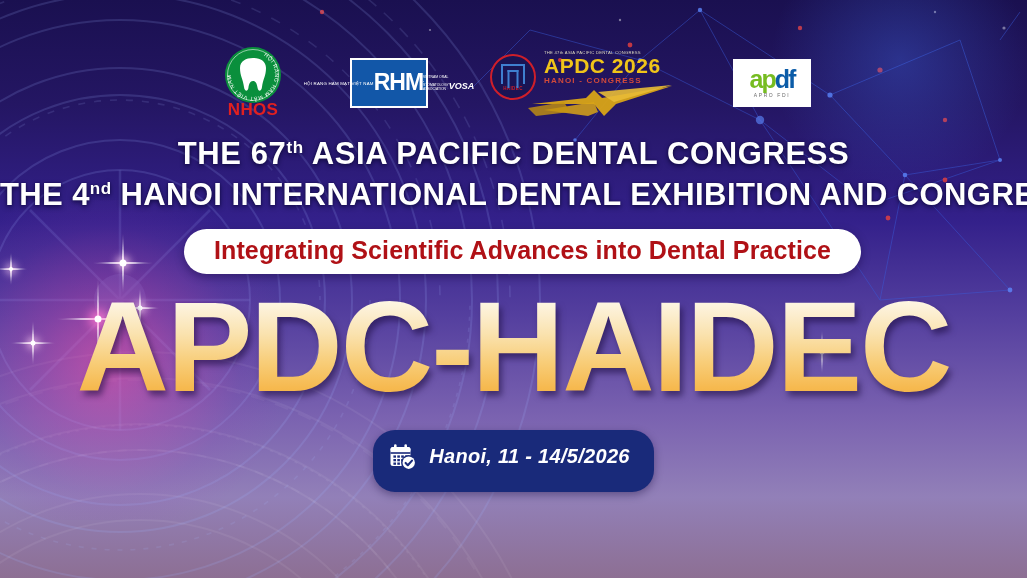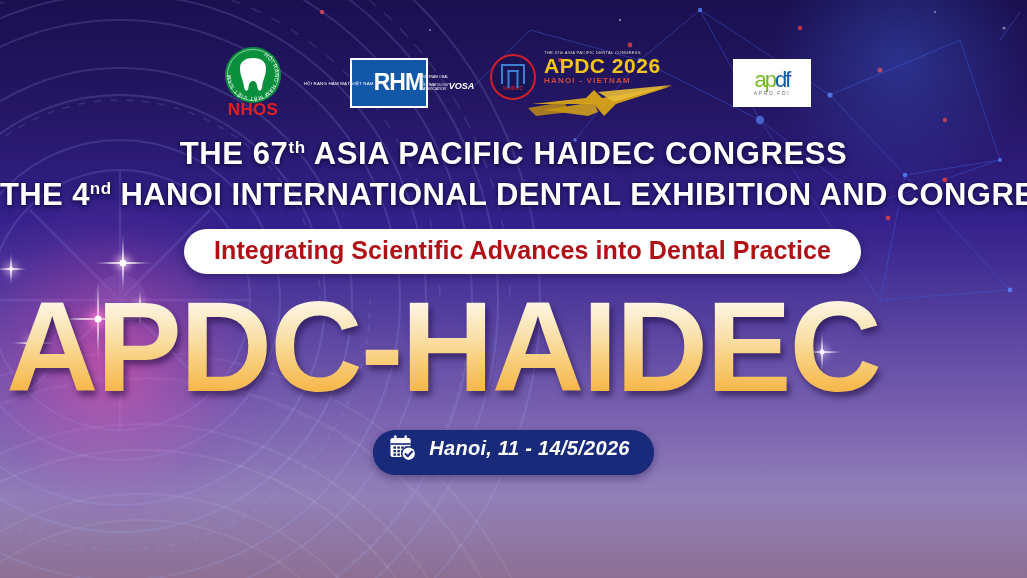--- a/index.html
+++ b/index.html
@@ -130,21 +130,21 @@
   .apdc-main{font-size:21px;font-weight:bold;color:#f0c419;line-height:1.02;letter-spacing:.5px;}
   .apdc-sub{font-size:8px;font-weight:bold;color:#d24a3a;letter-spacing:1.2px;}
   .apdc-star{
     position:absolute;left:36px;top:34px;width:150px;height:36px;
   }
 
   .logo-apdf{
     width:78px;height:48px;background:#fff;
     flex-direction:column;justify-content:center;
   }
-  .apdf-word{font-size:22px;font-weight:normal;line-height:.9;letter-spacing:-2px;}
+  .apdf-word{font-size:25px;font-weight:bold;line-height:.9;letter-spacing:-2px;}
   .apdf-word .g{color:#76bc21;}
   .apdf-word .b{color:#0b5ca8;}
   .apdf-sub{font-size:5px;color:#6b6b6b;letter-spacing:1.6px;margin-top:1px;}
 
   
   .head{
     position:absolute;left:0;right:0;text-align:center;z-index:6;
     color:#fff;font-weight:bold;
     text-shadow:0 2px 5px rgba(10,5,50,.75), 0 0 2px rgba(10,5,50,.6);
     white-space:nowrap;
@@ -158,37 +158,37 @@
   .tagline{
     background:#fff;border-radius:26px;
     padding:7px 30px 9px;
     color:#b01116;
     font-size:25px;font-weight:bold;
     letter-spacing:.1px;white-space:nowrap;
     box-shadow:0 3px 10px rgba(20,5,60,.45);
   }
 
   
-  .wordmark-wrap{position:absolute;left:0;right:0;top:283px;display:flex;justify-content:flex-start;z-index:6;}
+  .wordmark-wrap{position:absolute;left:0;right:0;top:283px;display:flex;justify-content:center;z-index:6;}
   .wordmark{
     font-size:128px;font-weight:bold;letter-spacing:-2px;
     line-height:1;white-space:nowrap;
     background:linear-gradient(to bottom,
       #ffffff 0%, #fdf3dd 18%, #fae2ae 40%, #f8cd78 62%, #f6b94f 82%, #f0a93c 100%);
     -webkit-background-clip:text;background-clip:text;
     color:transparent;-webkit-text-fill-color:transparent;
     filter:drop-shadow(3px 5px 3px rgba(25,10,60,.55));
     padding:0 6px;
   }
 
   
   .date-wrap{position:absolute;left:0;right:0;top:430px;display:flex;justify-content:center;z-index:6;}
   .date-badge{
     background:#192a7a;border-radius:22px;
-    height:45px;padding:0 24px 9px 16px;
+    height:62px;padding:0 24px 9px 16px;
     display:flex;align-items:center;gap:12px;
     box-shadow:0 3px 9px rgba(20,10,60,.40);
   }
   .cal-icon{width:28px;height:28px;position:relative;flex:none;}
   .date-txt{
     color:#fff;font-size:20px;font-style:italic;font-weight:bold;
     letter-spacing:.3px;white-space:nowrap;
   }
 </style>
 </head>
@@ -361,33 +361,33 @@
         <g fill="#d9a417">
           <path d="M8 22 L62 16 L70 8 L78 16 L148 4 L92 22 L80 34 L70 22 Z" opacity=".95"></path>
           <path d="M20 28 L70 20 L74 30 L64 34 Z" opacity=".85"></path>
           <path d="M74 10 L148 3 L90 20 Z" fill="#e8bb36" opacity=".9"></path>
           <path d="M4 26 L40 20 L46 30 L12 34 Z" fill="#c5930f" opacity=".8"></path>
         </g>
       </svg>
       <div class="apdc-txt">
         <div class="apdc-tiny">THE 47th ASIA PACIFIC DENTAL CONGRESS</div>
         <div class="apdc-main">APDC 2026</div>
-        <div class="apdc-sub">HANOI - VIETNAM</div>
+        <div class="apdc-sub">HANOI - CONGRESS</div>
       </div>
     </div>
 
     <div class="logo logo-apdf">
       <div class="apdf-word">
         <span class="g">ap</span><span class="b">df</span>
       </div>
       <div class="apdf-sub">APRO FDI</div>
     </div>
   </div>
 
-  <div class="head head1"><span>THE 67</span><sup>th</sup><span> ASIA PACIFIC HAIDEC CONGRESS</span></div>
+  <div class="head head1"><span>THE 67</span><sup>th</sup><span> ASIA PACIFIC DENTAL CONGRESS</span></div>
 
   <div class="head head2"><span>THE 4</span><sup>nd</sup><span> HANOI INTERNATIONAL DENTAL EXHIBITION AND CONGRESS</span></div>
 
   <div class="tagline-wrap">
     <div class="tagline">Integrating Scientific Advances into Dental Practice</div>
   </div>
 
   <div class="wordmark-wrap">
     <div class="wordmark">APDC-HAIDEC</div>
   </div>

